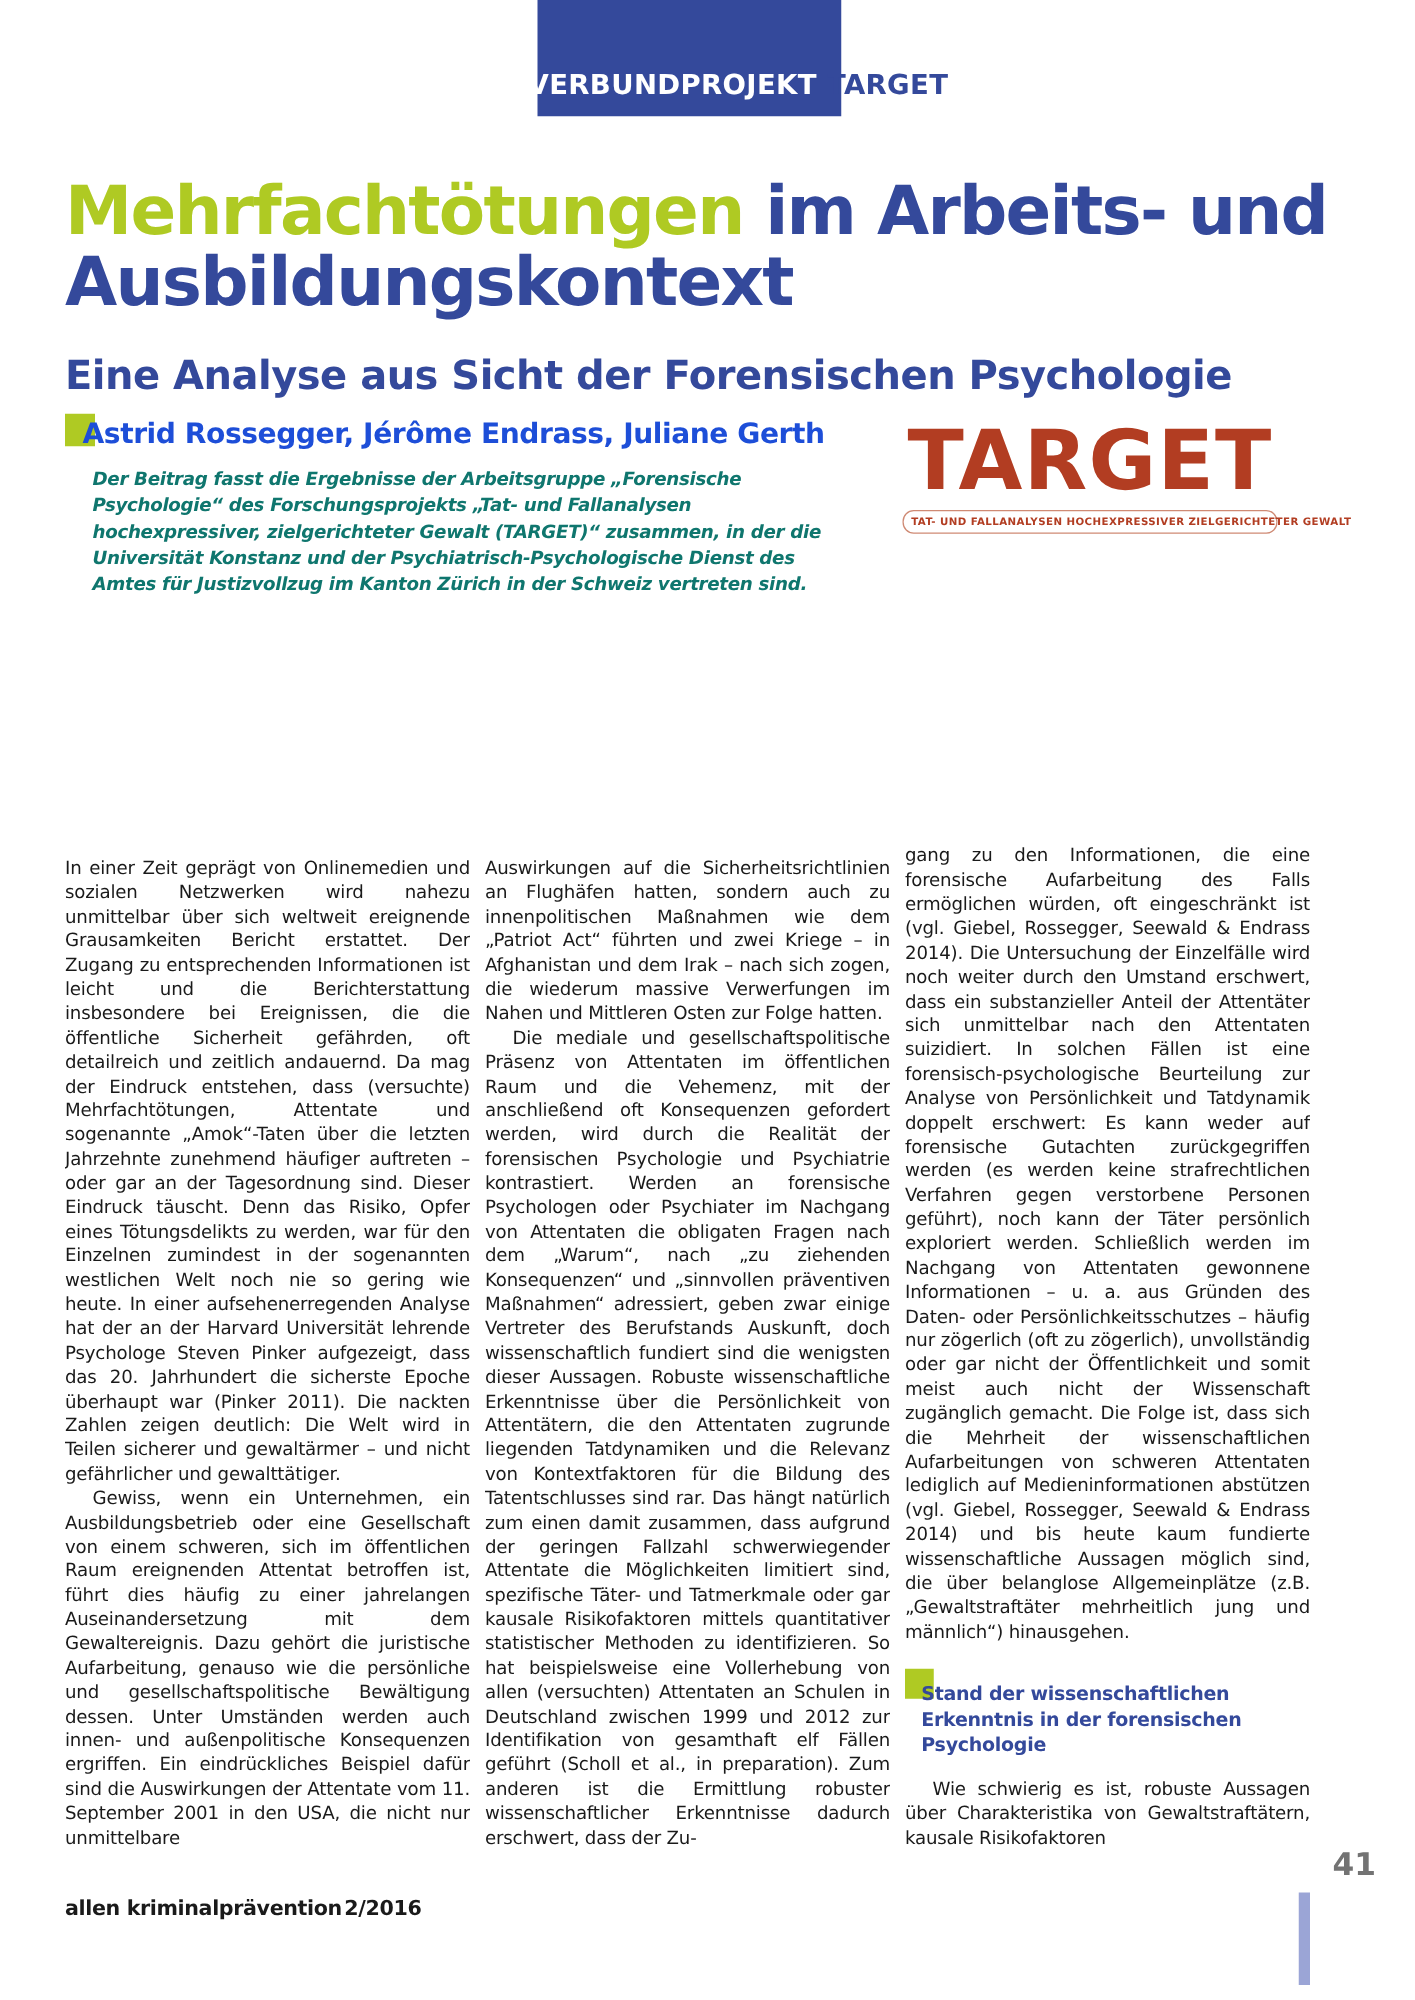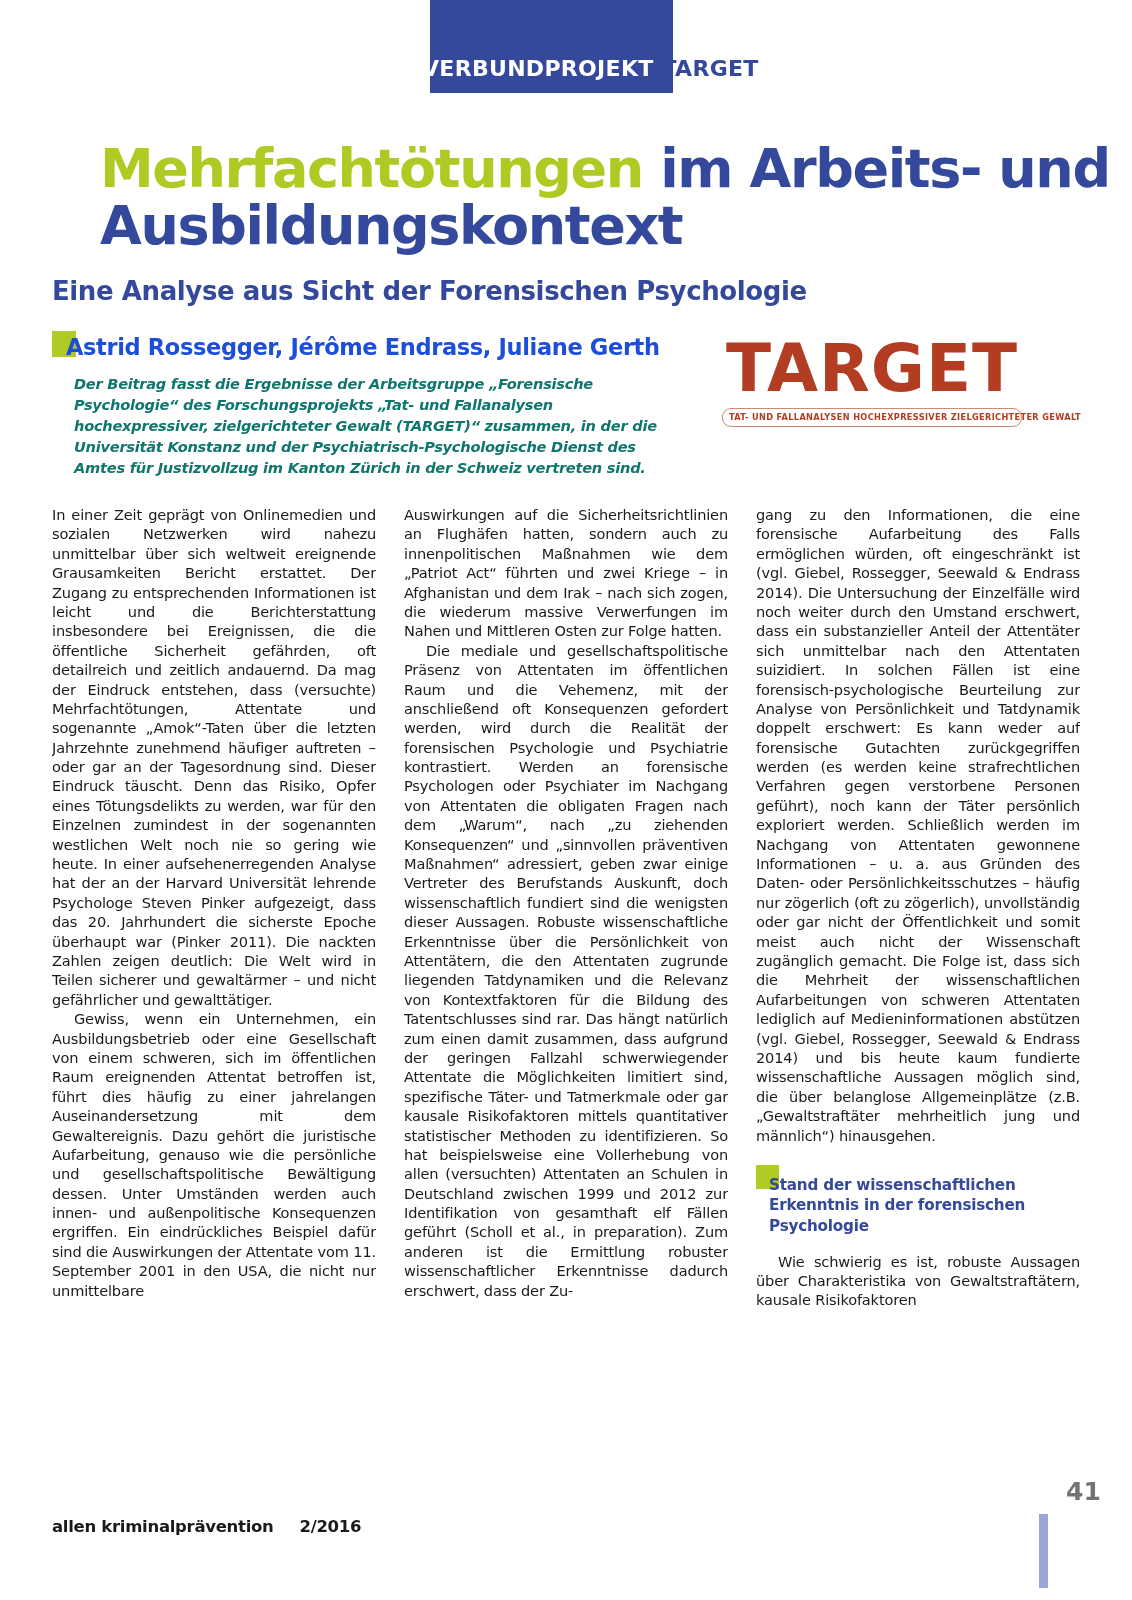--- a/index.html
+++ b/index.html
@@ -47,32 +47,31 @@
     position: absolute;
     left: 52px;
     top: 104px;
     width: 1030px;
     font-family: "DejaVu Sans", sans-serif;
     font-weight: bold;
     font-size: 54px;
     line-height: 1.06;
     letter-spacing: -1.4px;
     color: #34499b;
-    margin-left: 48px;
   }
   #headline .hl-green { color: #afca23; }
 
   #subhead {
     position: absolute;
     left: 52px;
     top: 254px;
     width: 1000px;
     font-family: "DejaVu Sans", sans-serif;
     font-weight: bold;
-    font-size: 26px;
+    font-size: 32px;
     letter-spacing: -0.4px;
     color: #34499b;
   }
 
   
   #author-marker {
     position: absolute;
     left: 52px;
     top: 331px;
     width: 24px;
@@ -141,21 +140,22 @@
   }
 
   
   #columns {
     position: absolute;
     left: 52px;
     top: 505px;
     width: 1028px;
     height: 975px;
     display: flex;
-    gap: 28px;
+    gap: 12px;
+    align-items: flex-end;
   }
   .column {
     width: 324px;
     font-family: "DejaVu Sans", sans-serif;
     font-size: 14.55px;
     line-height: 1.333;
     letter-spacing: -0.15px;
     color: #1a1a1a;
     text-align: justify;
     overflow: hidden;
@@ -198,21 +198,21 @@
   #footer-left {
     position: absolute;
     left: 52px;
     top: 1517px;
     font-family: "DejaVu Sans", sans-serif;
     font-weight: bold;
     font-size: 16.5px;
     letter-spacing: -0.3px;
     color: #1a1a1a;
   }
-  #footer-left .issue { margin-left: 26px; }
+  #footer-left .issue { margin-left: 2px; }
   #footer-bar {
     position: absolute;
     left: 1039px;
     top: 1514px;
     width: 9px;
     height: 74px;
     background: #9ba5d6;
   }
   #page-number {
     position: absolute;

